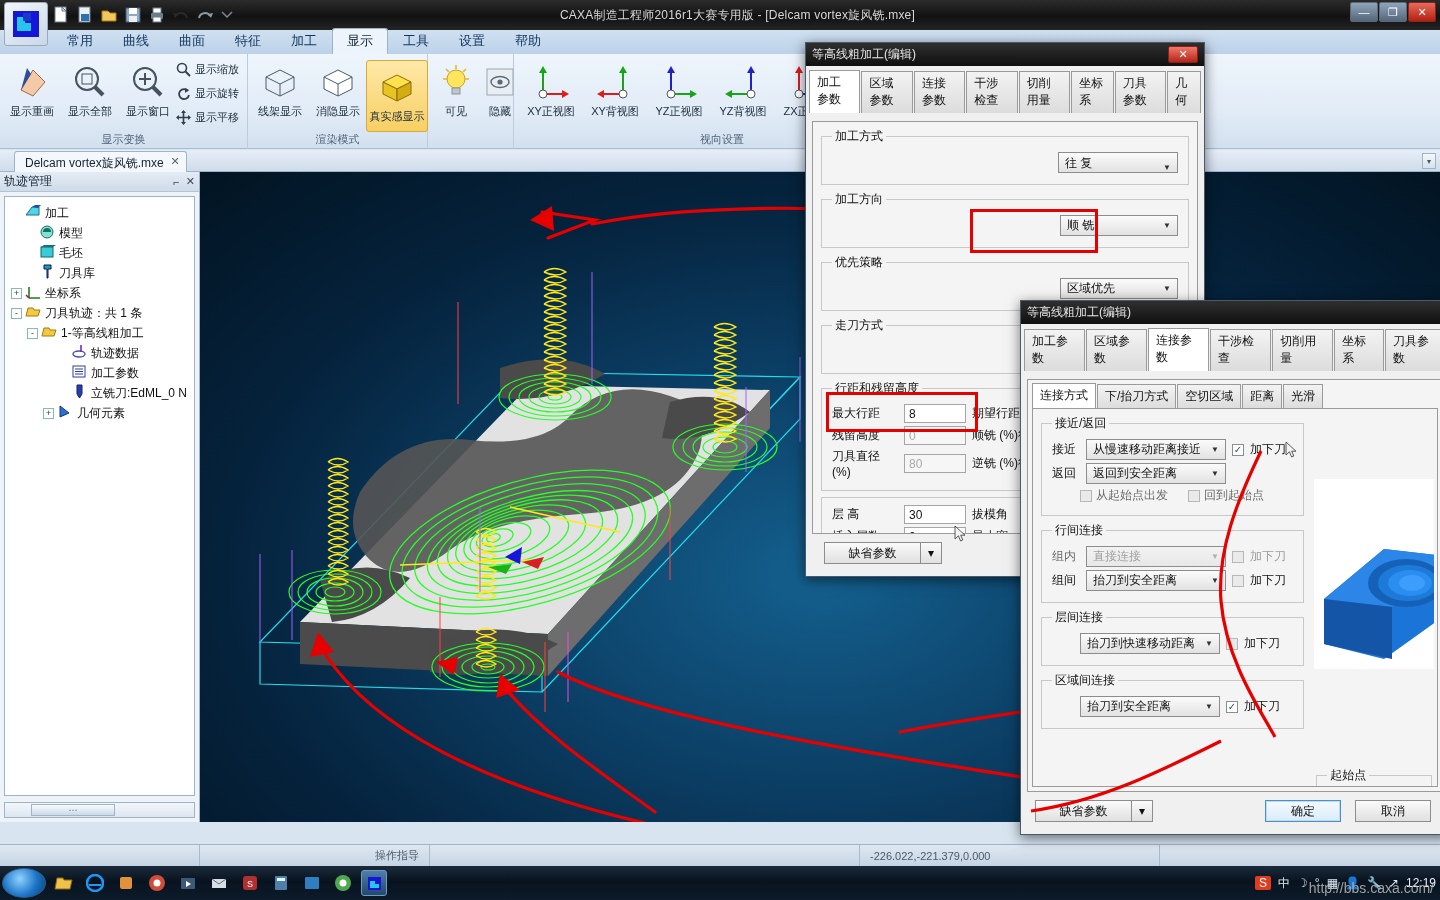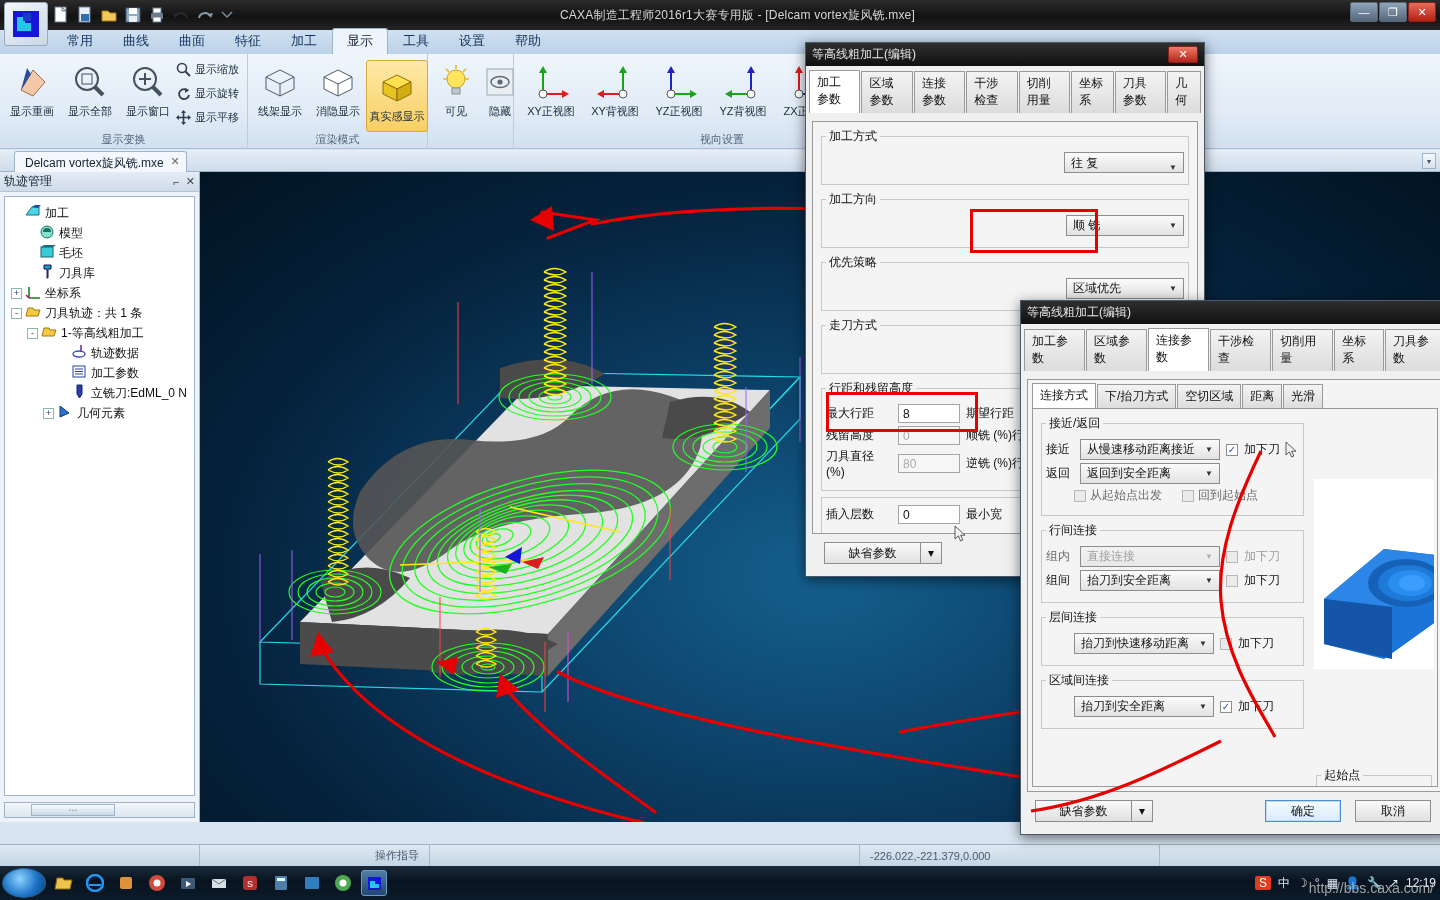--- a/index.html
+++ b/index.html
@@ -122,21 +122,21 @@
   .dlgtitle{ height:23px; background:linear-gradient(180deg,#2f2f2f,#101010);
      color:#e6e6e6; font-size:12px; display:flex;align-items:center; padding:0 6px;}
   .dlgclose{ margin-left:auto; width:30px;height:17px;border-radius:2px;
      background:linear-gradient(180deg,#ef7a69,#b3251a); border:1px solid #8d2016;
      color:#fff; font-size:11px; display:flex;align-items:center;justify-content:center;}
   .tabrow{ display:flex; align-items:flex-end; gap:1px; padding:4px 3px 0 3px; }
   .tab{ padding:3px 7px 4px; font-size:12px; background:linear-gradient(180deg,#f3f3f3,#dcdcdc);
      border:1px solid #9a9a9a; border-bottom:none; color:#111;}
   .tab.active{ background:#fff; padding-bottom:5px; font-weight:normal;}
   .tabpane{ border:1px solid #9a9a9a; background:#f4f4f4; }
-  fieldset{ border:1px solid #c8c8c8; margin:6px 8px; padding:4px 4px 8px; }
+  fieldset{ border:1px solid #c8c8c8; margin:6px 8px; padding:4px 10px 8px; }
   legend{ font-size:12px; color:#111; padding:0 3px;}
   .row{ display:flex; align-items:center; gap:6px; margin:3px 0; font-size:12px; color:#111;}
   .combo{ height:21px; background:linear-gradient(180deg,#fbfbfb,#e2e2e2);
     border:1px solid #8d8d8d; display:flex; align-items:center; padding:0 2px 0 6px;
     font-size:12px; color:#111; position:relative;}
   .combo .arrow{ margin-left:auto; width:16px; text-align:center; font-size:8px; color:#333;}
   .combo.disabled{ color:#a0a0a0; background:linear-gradient(180deg,#f2f2f2,#e8e8e8);}
   .combo.disabled .arrow{ color:#b0b0b0;}
   .txt{ height:19px; border:1px solid #a5a5a5; background:#fff; font-size:12px;
      color:#111; padding:1px 4px; display:flex; align-items:center;}
@@ -836,20 +836,25 @@
         </div>
         <div class="row">
           <span style="width:66px;">刀具直径 (%)</span>
           <div class="txt disabled" style="width:62px;">80</div>
           <span>逆铣 (%)行</span>
         </div>
       </fieldset>
 
       <fieldset>
         <div class="row">
+          <span style="width:66px;">层    高</span>
+          <div class="txt" style="width:62px;">30</div>
+          <span>拔模角</span>
+        </div>
+        <div class="row">
           <span style="width:66px;">插入层数</span>
           <div class="txt" style="width:62px;">0</div>
           <span>最小宽</span>
         </div>
 
       </fieldset>
 
     </div>
 
     <div style="position:absolute; left:18px; bottom:12px; width:118px;" class="splitbtn">

